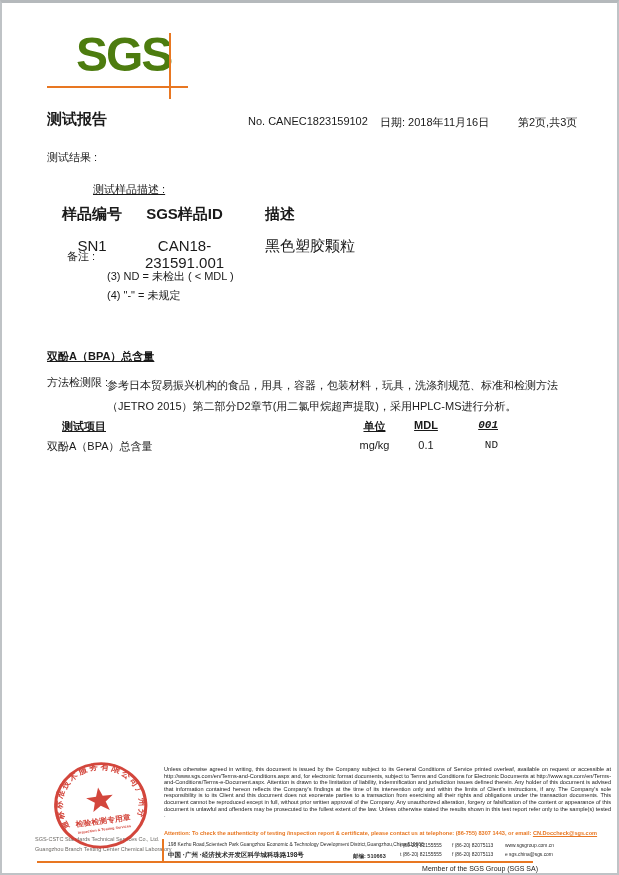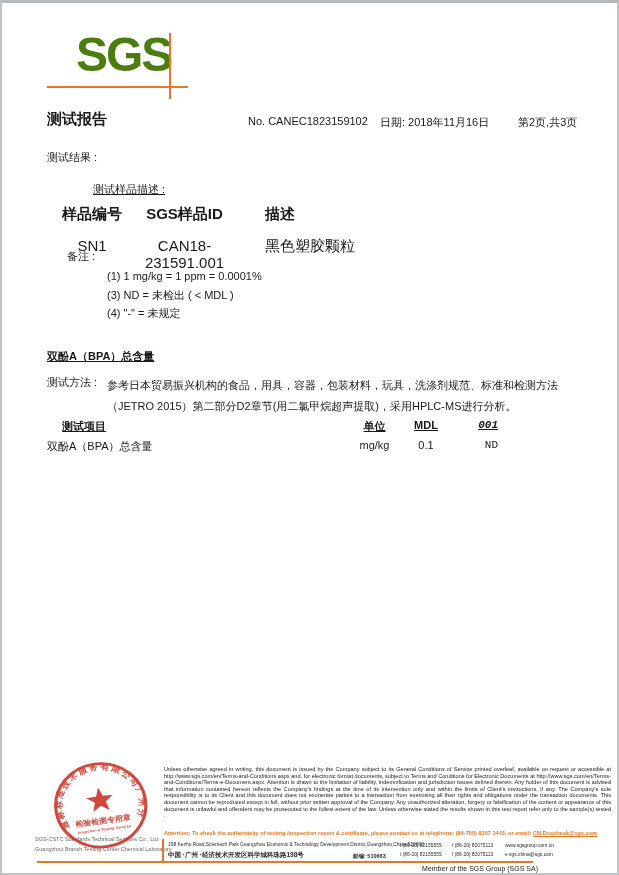--- a/index.html
+++ b/index.html
@@ -116,28 +116,27 @@
     </div>
     <div class="s-row vals">
       <span class="s-c1">SN1</span>
       <span class="s-c2">CAN18-231591.001</span>
       <span class="s-c3">黑色塑胶颗粒</span>
     </div>
   </div>
 
   <div class="abs body-text notes-label">备注 :</div>
   <div class="abs notes">
-    <p>(1) 1 mg/kg = 1 ppm = 0.0001%</p>
     <p>(3) ND = 未检出 ( &lt; MDL )</p>
     <p>(4) "-" = 未规定</p>
   </div>
 
   <div class="abs bpa-title">双酚A（BPA）总含量</div>
 
-  <div class="abs body-text method-label">测试方法 :</div>
+  <div class="abs body-text method-label">方法检测限 :</div>
   <div class="abs method-text">参考日本贸易振兴机构的食品，用具，容器，包装材料，玩具，洗涤剂规范、标准和检测方法（JETRO 2015）第二部分D2章节(用二氯甲烷超声提取)，采用HPLC-MS进行分析。</div>
 
   <div class="abs result-table">
     <div class="r-row hdr">
       <span class="r-c1"><span class="u">测试项目</span></span>
       <span class="r-c2"><span class="u">单位</span></span>
       <span class="r-c3"><span class="u">MDL</span></span>
       <span class="r-c4"><span class="ui">001</span></span>
     </div>
     <div class="r-row vals">

